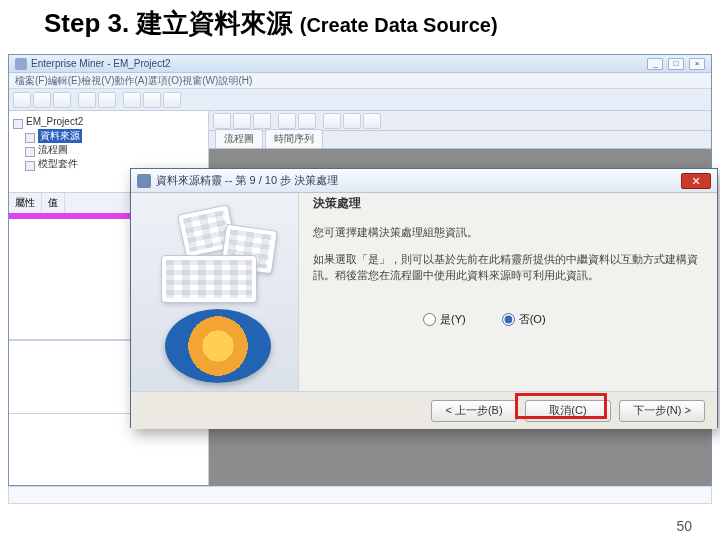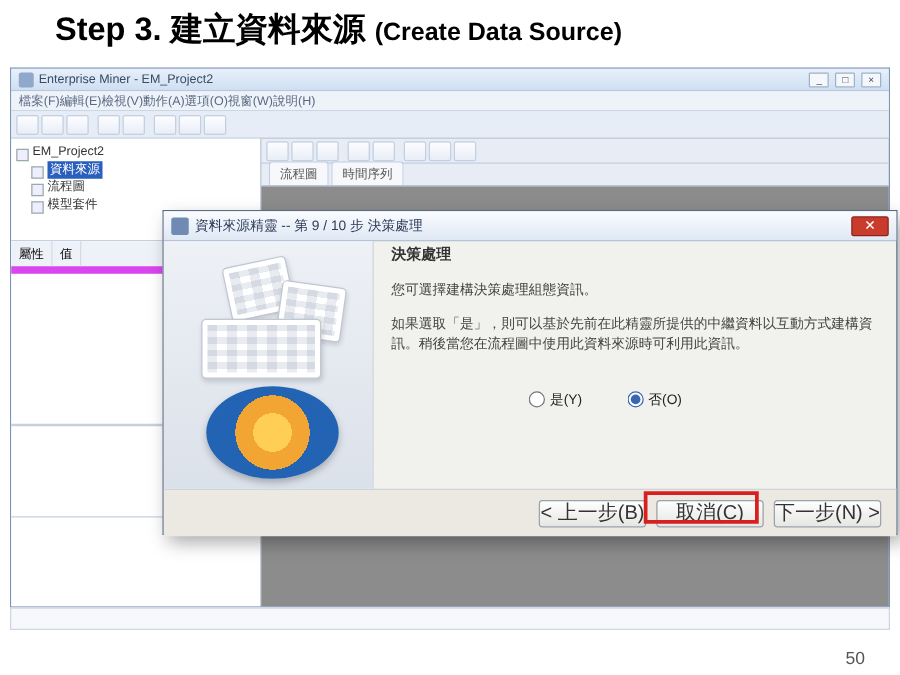--- a/index.html
+++ b/index.html
@@ -46,21 +46,21 @@
   .gc2{top:34px;left:92px;transform:rotate(8deg)}
   .gc3{top:62px;left:30px;width:96px;height:48px}
   .disc{position:absolute;bottom:8px;left:34px;width:106px;height:74px;border-radius:50%;background:radial-gradient(circle at 50% 50%,#ffcf55 0 24%,#f3a534 24% 46%,#2264b3 46% 100%);box-shadow:0 3px 6px rgba(0,0,0,.25)}
   .wiz-right{flex:1;padding:2px 14px;font-size:11px;color:#333}
   .wiz-h{font-size:12px;font-weight:700;margin-bottom:12px}
   .wiz-p{margin-bottom:10px;line-height:1.5;color:#444}
   .radios{margin-top:28px;display:flex;gap:36px;font-size:11px;color:#222;padding-left:110px}
   .radios label{display:flex;align-items:center;gap:4px}
   .radios input{accent-color:#3a66b4}
   .wiz-btns{height:38px;border-top:1px solid #cfd4da;background:#ece9e2;display:flex;align-items:center;justify-content:flex-end;gap:8px;padding:0 12px}
-  .wbtn{min-width:86px;height:22px;font-size:16px;border:1px solid #9aa3ae;background:linear-gradient(#fefefe,#e6e6e3);border-radius:3px;display:flex;align-items:center;justify-content:center;color:#333;cursor:default}
+  .wbtn{min-width:86px;height:22px;font-size:11px;border:1px solid #9aa3ae;background:linear-gradient(#fefefe,#e6e6e3);border-radius:3px;display:flex;align-items:center;justify-content:center;color:#333;cursor:default}
   .hlred{position:absolute;border:3px solid #d92020;pointer-events:none}
   .pagenum{position:absolute;right:28px;bottom:6px;font-size:14px;color:#555}
 </style>
 </head>
 <body>
 
 <div class="slide-title">
   <span>Step 3.</span>
   <span class="cjk">建立資料來源</span>
   <span class="paren">(Create Data Source)</span>

